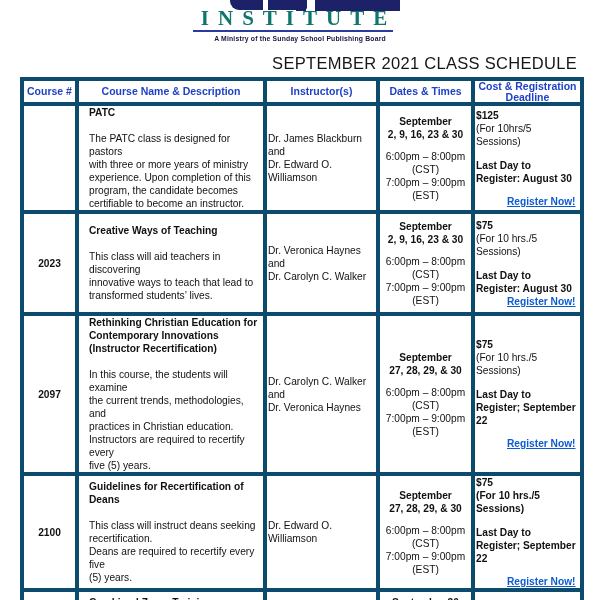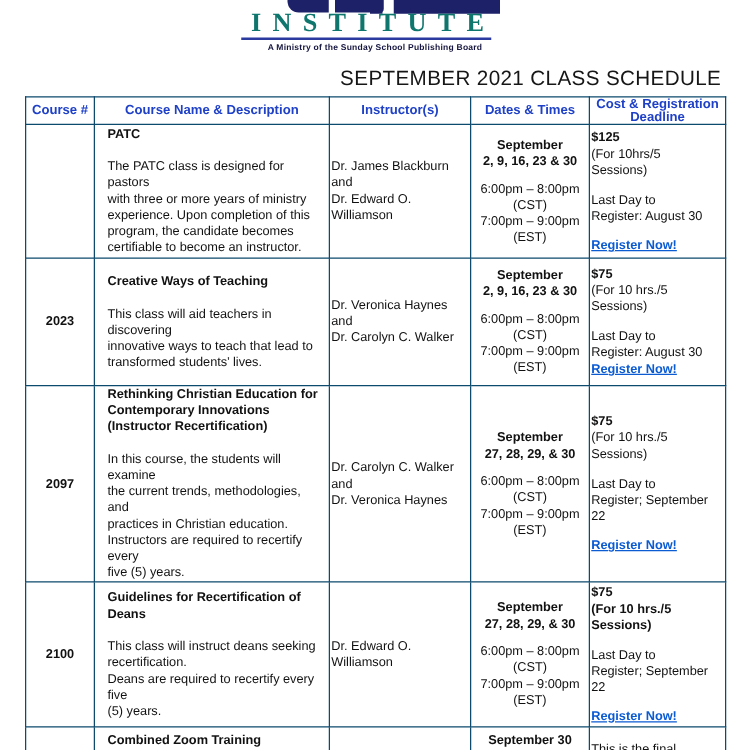--- a/index.html
+++ b/index.html
@@ -27,41 +27,41 @@
     position:absolute;top:54px;left:0;width:577px;text-align:right;
     font-size:16.5px;color:#161616;letter-spacing:.3px;
   }
   
   table.schedule{
     position:absolute;left:20px;top:77px;width:560px;
     border-collapse:collapse;table-layout:fixed;
   }
   .schedule col.c1{width:55px;} .schedule col.c2{width:188px;}
   .schedule col.c3{width:113px;} .schedule col.c4{width:95px;} .schedule col.c5{width:109px;}
-  .schedule th,.schedule td{border:1px solid #0c4a6e;}
+  .schedule th,.schedule td{border:4px solid #0c4a6e;}
   .schedule th{
     height:19px;font-size:10.5px;line-height:10.5px;font-weight:bold;color:#1f41c8;
     text-align:center;vertical-align:middle;padding:0 1px;white-space:pre-line;
   }
   .schedule td{vertical-align:middle;font-size:10.2px;line-height:13px;padding:0 1px;}
   tr.r1{height:107px;} tr.r2{height:102px;} tr.r3{height:129px;} tr.r4{height:116px;} tr.r5{height:160px;}
   td.coursenum{text-align:center;font-weight:bold;}
   td.namecell{text-align:left;vertical-align:middle;padding:0 4px 0 10px;margin-top:28px;}
   .course-name{font-weight:bold;white-space:pre-line;margin-bottom:13px;}
   .course-desc{white-space:pre-line;}
   td.instr{text-align:left;font-weight:normal;white-space:pre-line;}
   td.dates{text-align:center;}
   .date-line{font-weight:bold;white-space:pre-line;}
   .time-line{white-space:pre-line;margin-top:9px;}
   td.cost{}
   .cost-amt{font-weight:bold;}
   .cost-note{white-space:pre-line;}
   .cost-note.bold{font-weight:bold;}
-  .deadline{font-weight:normal;white-space:pre-line;margin-top:11px;}
-  a.reg-link{display:inline-block;margin-top:10px;color:#0b5bd3;font-weight:bold;text-decoration:underline;cursor:pointer;}
+  .deadline{font-weight:bold;white-space:pre-line;margin-top:11px;}
+  a.reg-link{display:inline-block;margin-top:10px;color:#0b5bd3;font-weight:bold;text-decoration:underline;cursor:pointer;margin-left:31px;}
   a.reg-link.tight{margin-top:0;}
   
   tr.r5 td{vertical-align:top;}
   tr.r5 td.namecell{padding-top:4px;}
   tr.r5 td.instr{padding-top:20px;}
   tr.r5 td.dates{padding-top:4px;}
   tr.r5 td.cost{padding-top:11px;}
   tr.r5 .deadline{margin-top:0;}
 </style>
 </head>

